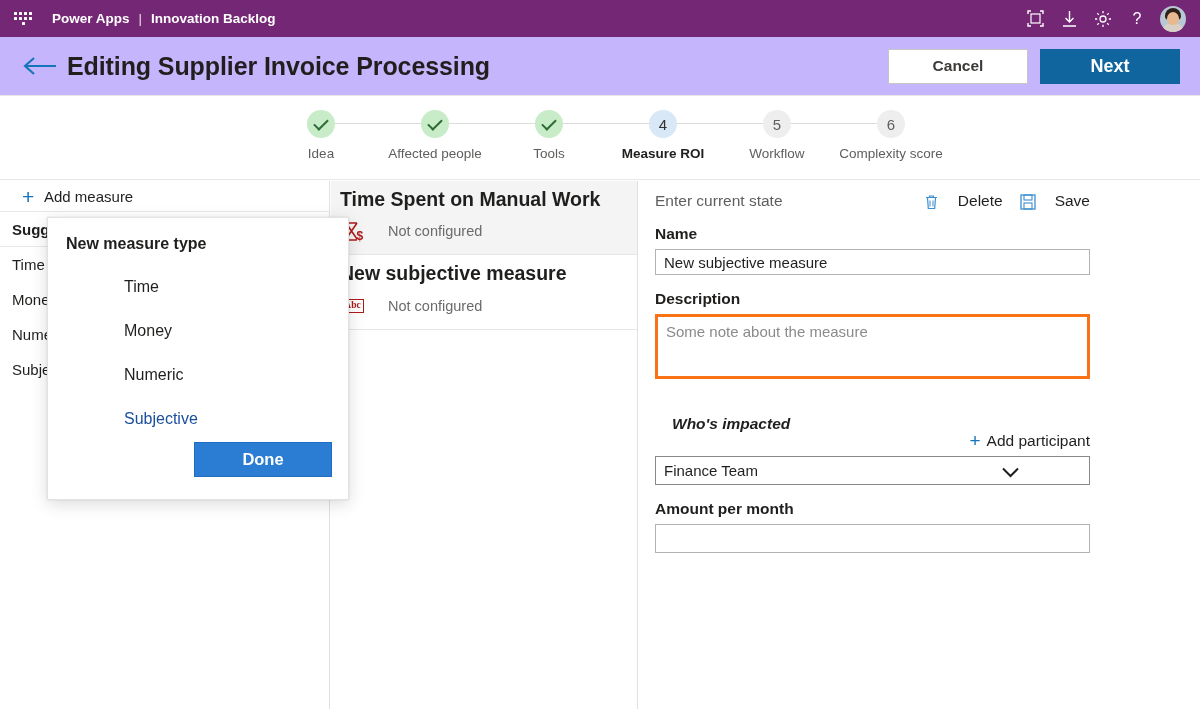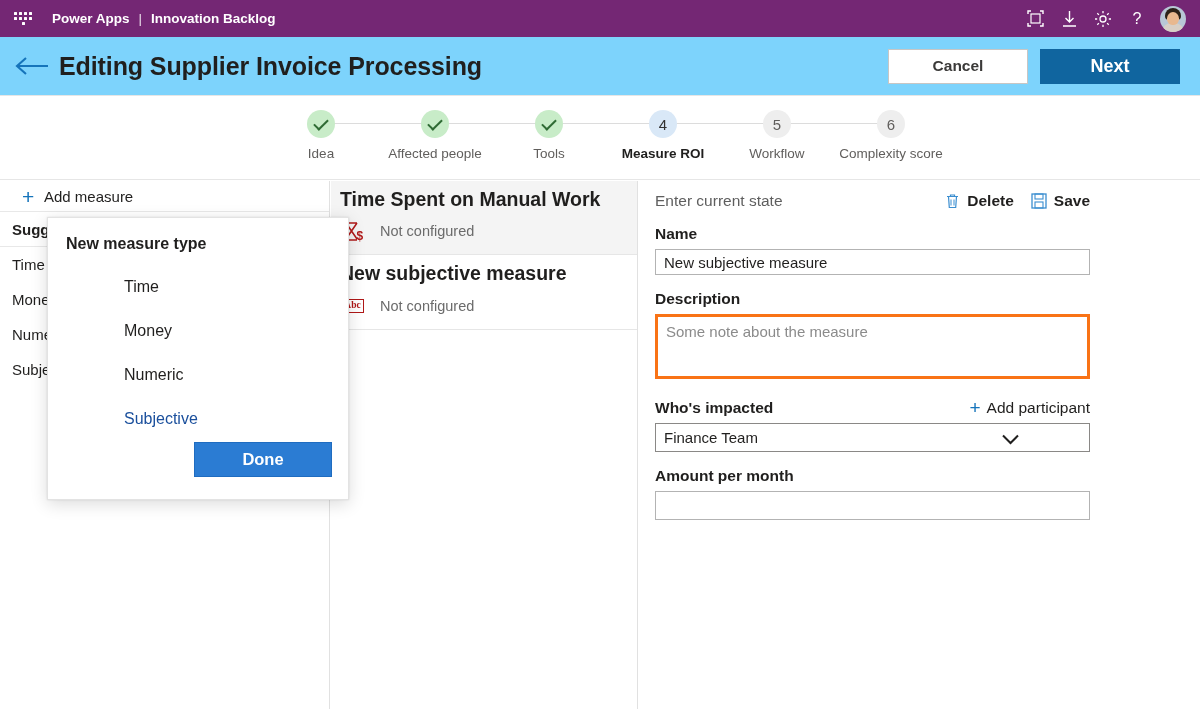--- a/index.html
+++ b/index.html
@@ -34,22 +34,22 @@
   }
   #avatar .hair { position:absolute; left:5px; top:2px; width:16px; height:12px;
                   background:#2b2118; border-radius:8px 8px 4px 4px; }
   #avatar .face { position:absolute; left:7px; top:6px; width:12px; height:13px;
                   background:#e8b88f; border-radius:50% 50% 45% 45%; }
   #avatar .body { position:absolute; left:2px; bottom:0; width:22px; height:9px;
                   background:#d8cfc6; border-radius:11px 11px 0 0; }
 
   
   #header {
-    height:59px; background:#7dd3fc; border-bottom:1px solid #e6e6e6;
-    display:flex; align-items:center; padding:0 20px 0 14px;
+    height:59px; background:#c4b5fd; border-bottom:1px solid #e6e6e6;
+    display:flex; align-items:center; padding:0 20px 0 22px;
   }
   #backarrow { width:40px; height:40px; display:flex; align-items:center; cursor:pointer; }
   #pagetitle { font-size:25px; font-weight:bold; margin-left:5px; color:#201f1e; letter-spacing:-0.1px; }
   .hdrbtns { display:flex; align-items:flex-start; gap:12px; }
   #cancelbtn {
     min-width:140px; height:35px; background:#ffffff; border:1px solid #c8c6c4;
     font-size:15.5px; font-weight:bold; color:#3b3a39; cursor:pointer;
     font-family:"Liberation Sans", sans-serif;
   }
   #nextbtn {
@@ -93,46 +93,46 @@
     font-size:15px; font-weight:bold; border-bottom:1px solid #e8e8e8;
   }
   .leftitem { height:35px; display:flex; align-items:center; padding-left:12px;
               font-size:15px; color:#201f1e; cursor:pointer; }
 
   
   .mcard { padding:7px 0 12px 9px; border-bottom:1px solid #e6e6e6; cursor:pointer; }
   .mcard.sel { background:#f4f4f4; }
   .mcard .mtitle { font-size:19.5px; font-weight:bold; color:#201f1e; line-height:1.2; }
   .mcard .mrow { display:flex; align-items:center; margin-top:9px; }
-  .mcard .mstatus { font-size:14.5px; color:#6b6b6b; margin-left:15px; }
+  .mcard .mstatus { font-size:14.5px; color:#6b6b6b; margin-left:23px; }
   .micon { width:25px; height:22px; flex:0 0 auto; display:flex; align-items:center; justify-content:center; }
   .abcbox { border:1.6px solid #b01818; color:#b01818; font-size:9.5px; font-weight:bold;
             padding:1px 2px; line-height:1; font-family:"Liberation Serif", serif; }
 
   
   #rightpad { padding:11px 110px 0 16px; }
   .rtop { display:flex; align-items:center; }
   .rtop .statetxt { font-size:15.5px; color:#5e5e5e; }
   .rtop .acts { margin-left:auto; display:flex; align-items:center; gap:17px; }
-  .act { display:flex; align-items:center; gap:7px; cursor:pointer;font-weight:bold; }
+  .act { display:flex; align-items:flex-end; gap:19px; cursor:pointer; }
   .act .alabel { font-size:15.5px; color:#201f1e; }
   .flabel { font-size:15.5px; font-weight:bold; color:#201f1e; margin:15px 0 6px; }
   .finput {
     width:435px; height:26px; border:1px solid #b3b3b3; background:#ffffff;
     font-size:15px; color:#201f1e; padding:0 8px; outline:none;
     font-family:"Liberation Sans", sans-serif;
   }
   .ftextarea {
     width:435px; height:65px; border:3px solid #f97316; background:#ffffff;
     font-size:15px; color:#201f1e; padding:6px 8px; outline:none; resize:none;
     font-family:"Liberation Sans", sans-serif;
   }
   .ftextarea::placeholder, .finput::placeholder { color:#8b8b8b; }
   .rowlabel { display:flex; align-items:flex-end; width:435px; margin:15px 0 6px; }
-  .rowlabel .flabel { margin:0; }
+  .rowlabel .flabel { margin:17px;font-style:italic; }
   .addpart { margin-left:auto; display:flex; align-items:center; gap:6px; cursor:pointer; }
   .addpart .plus { color:#1574bb; font-size:19px; line-height:1; }
   .addpart .t { font-size:15.5px; color:#201f1e; }
   .selwrap { position:relative; width:375px; }
   .fselect {
     width:435px; height:29px; border:1px solid #8a8886; background:#ffffff;
     font-size:15px; color:#201f1e; padding:0 30px 0 8px; outline:none;
     appearance:none; -webkit-appearance:none; cursor:pointer;
     font-family:"Liberation Sans", sans-serif;
   }

